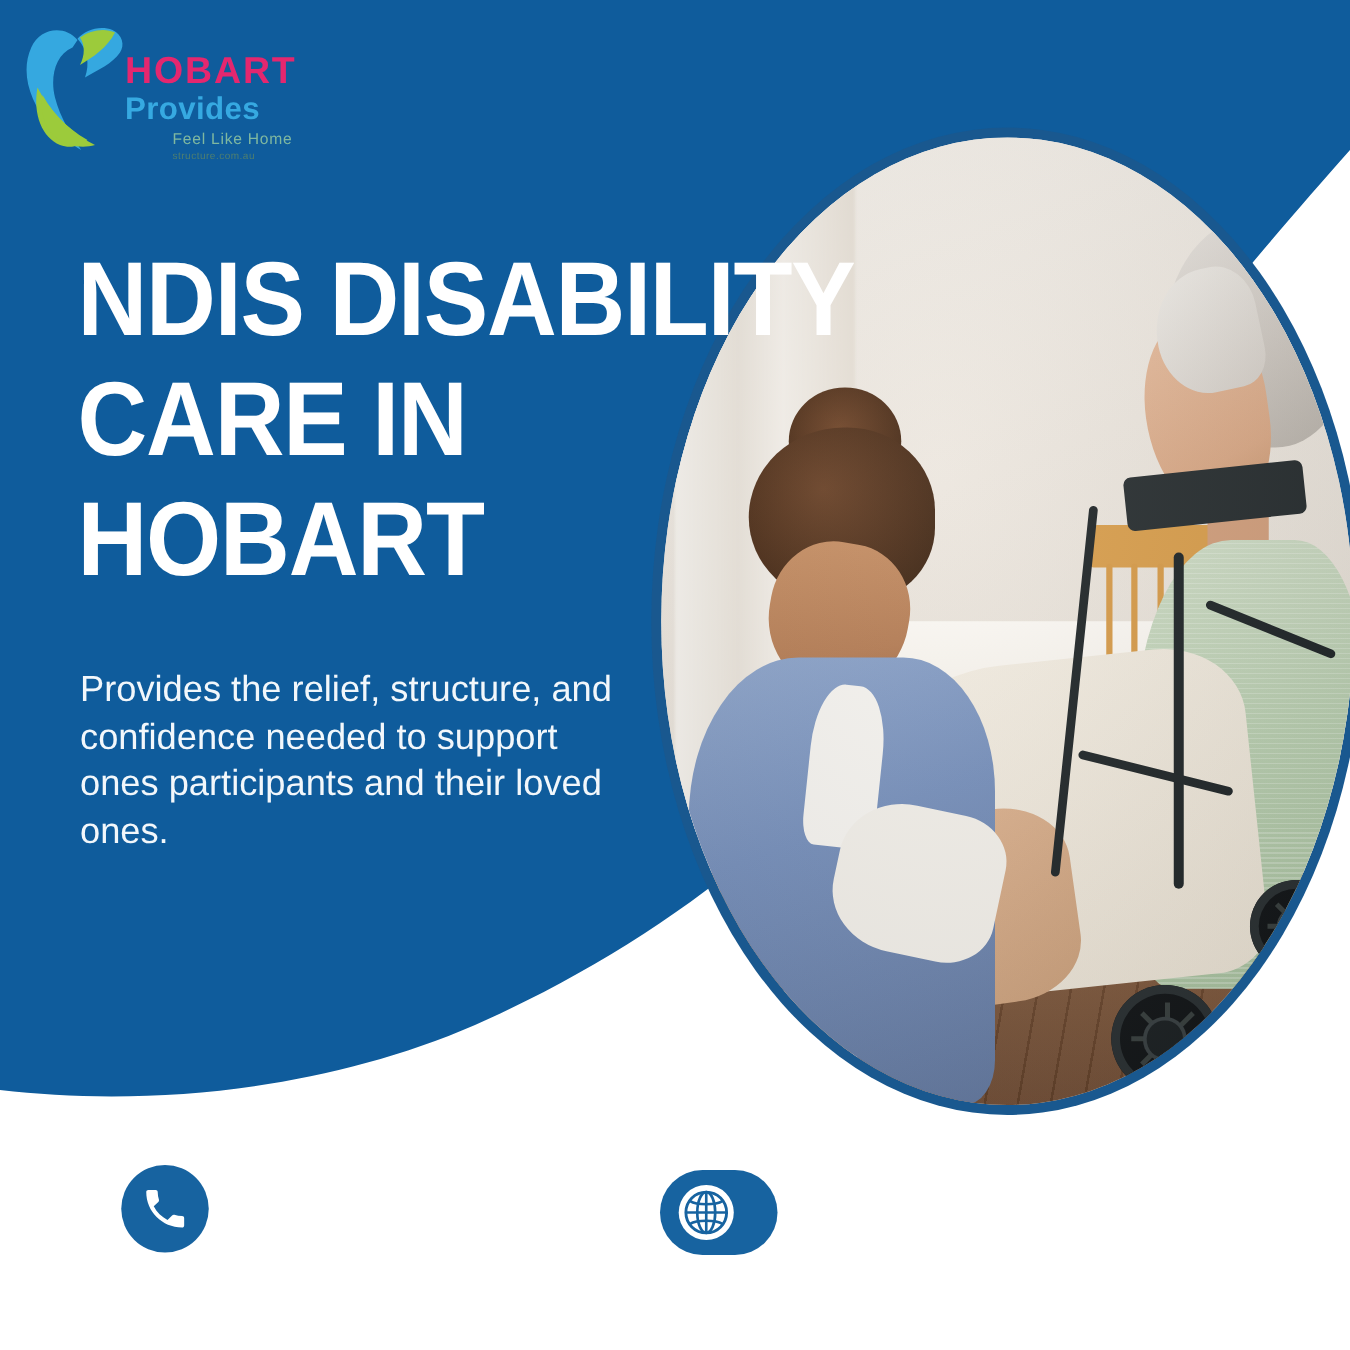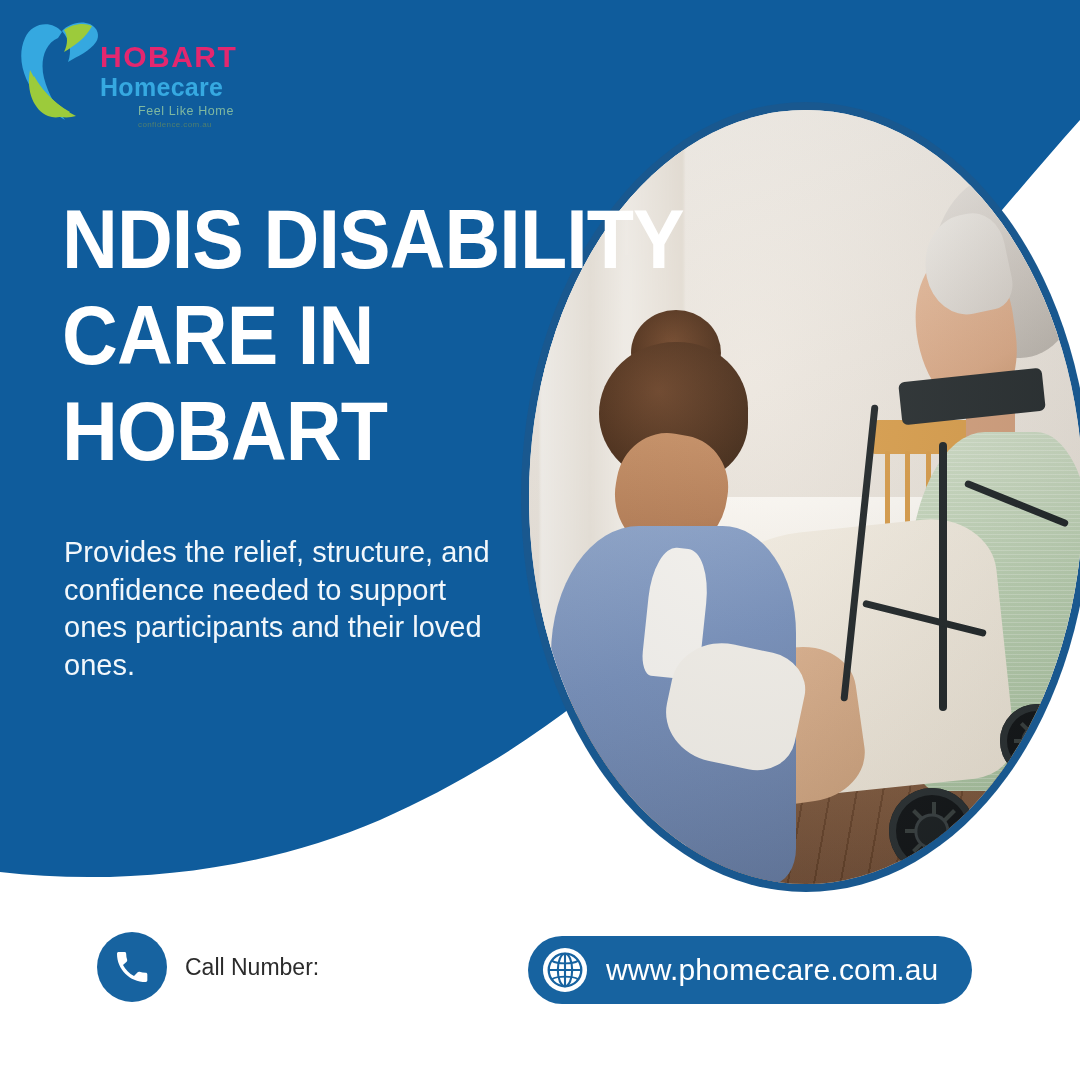--- a/index.html
+++ b/index.html
@@ -362,49 +362,47 @@
 <div class="logo">
   <svg class="logo-mark" viewBox="0 0 86 104">
     <path d="M44 14 C34 2 14 4 7 20 C-2 40 6 64 22 82 C30 91 40 98 47 102 C40 92 30 76 26 60 C22 44 26 26 40 20 Z" fill="#35a8e0"></path>
     <path d="M44 13 C50 6 62 2 72 6 C80 10 82 18 78 24 C72 33 60 38 50 44 C54 33 52 22 44 13 Z" fill="#35a8e0"></path>
     <path d="M46 12 C54 6 66 4 74 8 C68 20 56 28 46 34 C50 26 50 18 46 12 Z" fill="#9ccb3b"></path>
     <path d="M12 52 C20 68 34 84 52 94 C46 99 38 101 30 98 C16 92 8 74 12 52 Z" fill="#9ccb3b"></path>
     <path d="M16 58 C26 76 42 90 58 98 C48 101 36 99 28 93 C18 86 14 72 16 58 Z" fill="#9ccb3b"></path>
   </svg>
   <div class="logo-text">
     <div class="logo-philips">HOBART</div>
-    <div class="logo-home">Homecare</div>
+    <div class="logo-home">Provides</div>
   </div>
   <div class="logo-tag">Feel Like Home</div>
-  <div class="logo-url">confidence.com.au</div>
+  <div class="logo-url">structure.com.au</div>
 </div>
 
 <div class="headline">
   <span class="hl">NDIS DISABILITY</span>
   <span class="hl">CARE IN</span>
   <span class="hl">HOBART</span>
 </div>
 
 <div class="subtext">Provides the relief, structure, and confidence needed to support ones participants and their loved ones.</div>
 
 <div class="call-block">
   <div class="call-icon">
     <svg width="40" height="40" viewBox="0 0 24 24" fill="#ffffff">
       <path d="M6.6 10.8c1.4 2.8 3.8 5.1 6.6 6.6l2.2-2.2c.3-.3.7-.4 1.1-.3 1.2.4 2.4.6 3.7.6.6 0 1 .4 1 1V20c0 .6-.4 1-1 1C10.6 21 3 13.4 3 4c0-.6.4-1 1-1h3.5c.6 0 1 .4 1 1 0 1.3.2 2.5.6 3.7.1.4 0 .8-.3 1.1l-2.2 2z"></path>
     </svg>
   </div>
   <div>
-    <div class="call-label">Call Number:</div>
   </div>
 </div>
 
 <div class="web-pill">
   <svg class="globe" viewBox="0 0 48 48">
     <circle cx="24" cy="24" r="23" fill="#ffffff"></circle>
     <circle cx="24" cy="24" r="17" fill="none" stroke="#1763a0" stroke-width="2.4"></circle>
     <ellipse cx="24" cy="24" rx="7.5" ry="17" fill="none" stroke="#1763a0" stroke-width="2.2"></ellipse>
     <line x1="7" y1="24" x2="41" y2="24" stroke="#1763a0" stroke-width="2.2"></line>
     <path d="M10.5 14.5 C16 18 32 18 37.5 14.5" fill="none" stroke="#1763a0" stroke-width="2"></path>
     <path d="M10.5 33.5 C16 30 32 30 37.5 33.5" fill="none" stroke="#1763a0" stroke-width="2"></path>
     <line x1="24" y1="7" x2="24" y2="41" stroke="#1763a0" stroke-width="2.2"></line>
   </svg>
-  <span class="web-url">www.phomecare.com.au</span>
 </div>
 
 </body></html>

